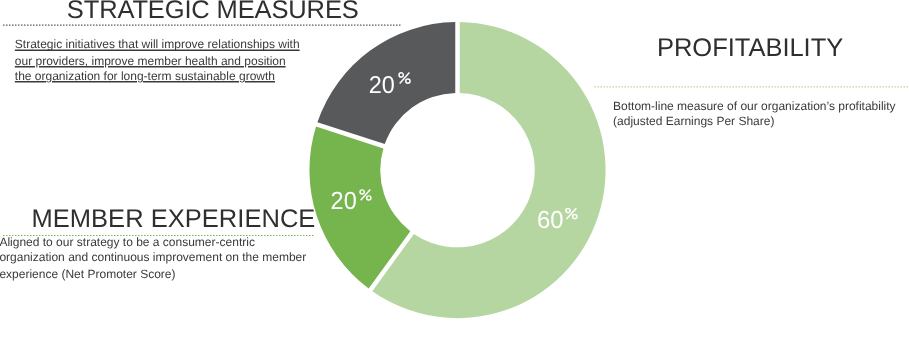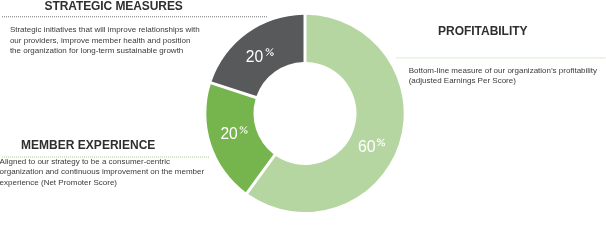--- a/index.html
+++ b/index.html
@@ -1,26 +1,26 @@
 <!DOCTYPE html>
 <html><head>
 <meta charset="utf-8">
 <style>
   html,body{margin:0;padding:0;}
   body{width:606px;height:215px;background:#ffffff;-webkit-font-smoothing:antialiased;transform:translateZ(0);
        font-family:"Liberation Sans",sans-serif;overflow:hidden;position:relative;}
   .panel{position:absolute;}
-  .hdr{font-size:12px;color:#2f2f2f;white-space:nowrap;letter-spacing:-0.1px;
-       line-height:11px;font-weight:700;position:absolute;}
+  .hdr{font-size:17px;color:#2f2f2f;white-space:nowrap;letter-spacing:-0.1px;
+       line-height:11px;font-weight:400;position:absolute;}
   .body{font-size:8px;color:#3a3a3a;line-height:10.35px;}
 
   
   #p1{left:0;top:0;width:268px;}
   #p1 .hdr{left:44.55px;top:1.25px;letter-spacing:-0.09px;}
-  #p1 .body{position:absolute;left:9.9px;top:25.3px;width:191px;}
+  #p1 .body{position:absolute;left:9.9px;top:25.3px;width:191px;text-decoration:underline;}
 
   
   #p2{left:396px;top:0;width:210px;}
   #p2 .hdr{left:42px;top:26.45px;letter-spacing:-0.02px;}
   #p2 .body{position:absolute;left:12.7px;top:66.1px;width:194px;}
 
   
   #p3{left:0;top:0;width:210px;}
   #p3 .hdr{left:21px;top:140.3px;letter-spacing:0.02px;}
   #p3 .body{position:absolute;left:-0.4px;top:157px;width:210px;}
@@ -63,19 +63,19 @@
     </g>
   </svg>
 
 <div class="panel" id="p1">
   <div class="hdr">STRATEGIC MEASURES</div>
   <div class="body">Strategic initiatives that will improve relationships with our providers, improve member health and position the organization for long-term sustainable growth</div>
 </div>
 
 <div class="panel" id="p2">
   <div class="hdr">PROFITABILITY</div>
-  <div class="body">Bottom-line measure of our organization’s profitability (adjusted Earnings Per Score)</div>
+  <div class="body">Bottom-line measure of our organization’s profitability (adjusted Earnings Per Share)</div>
 </div>
 
 <div class="panel" id="p3">
   <div class="hdr">MEMBER EXPERIENCE</div>
   <div class="body">Aligned to our strategy to be a consumer-centric organization and continuous improvement on the member experience (Net Promoter Score)</div>
 </div>
 
 </body></html>

